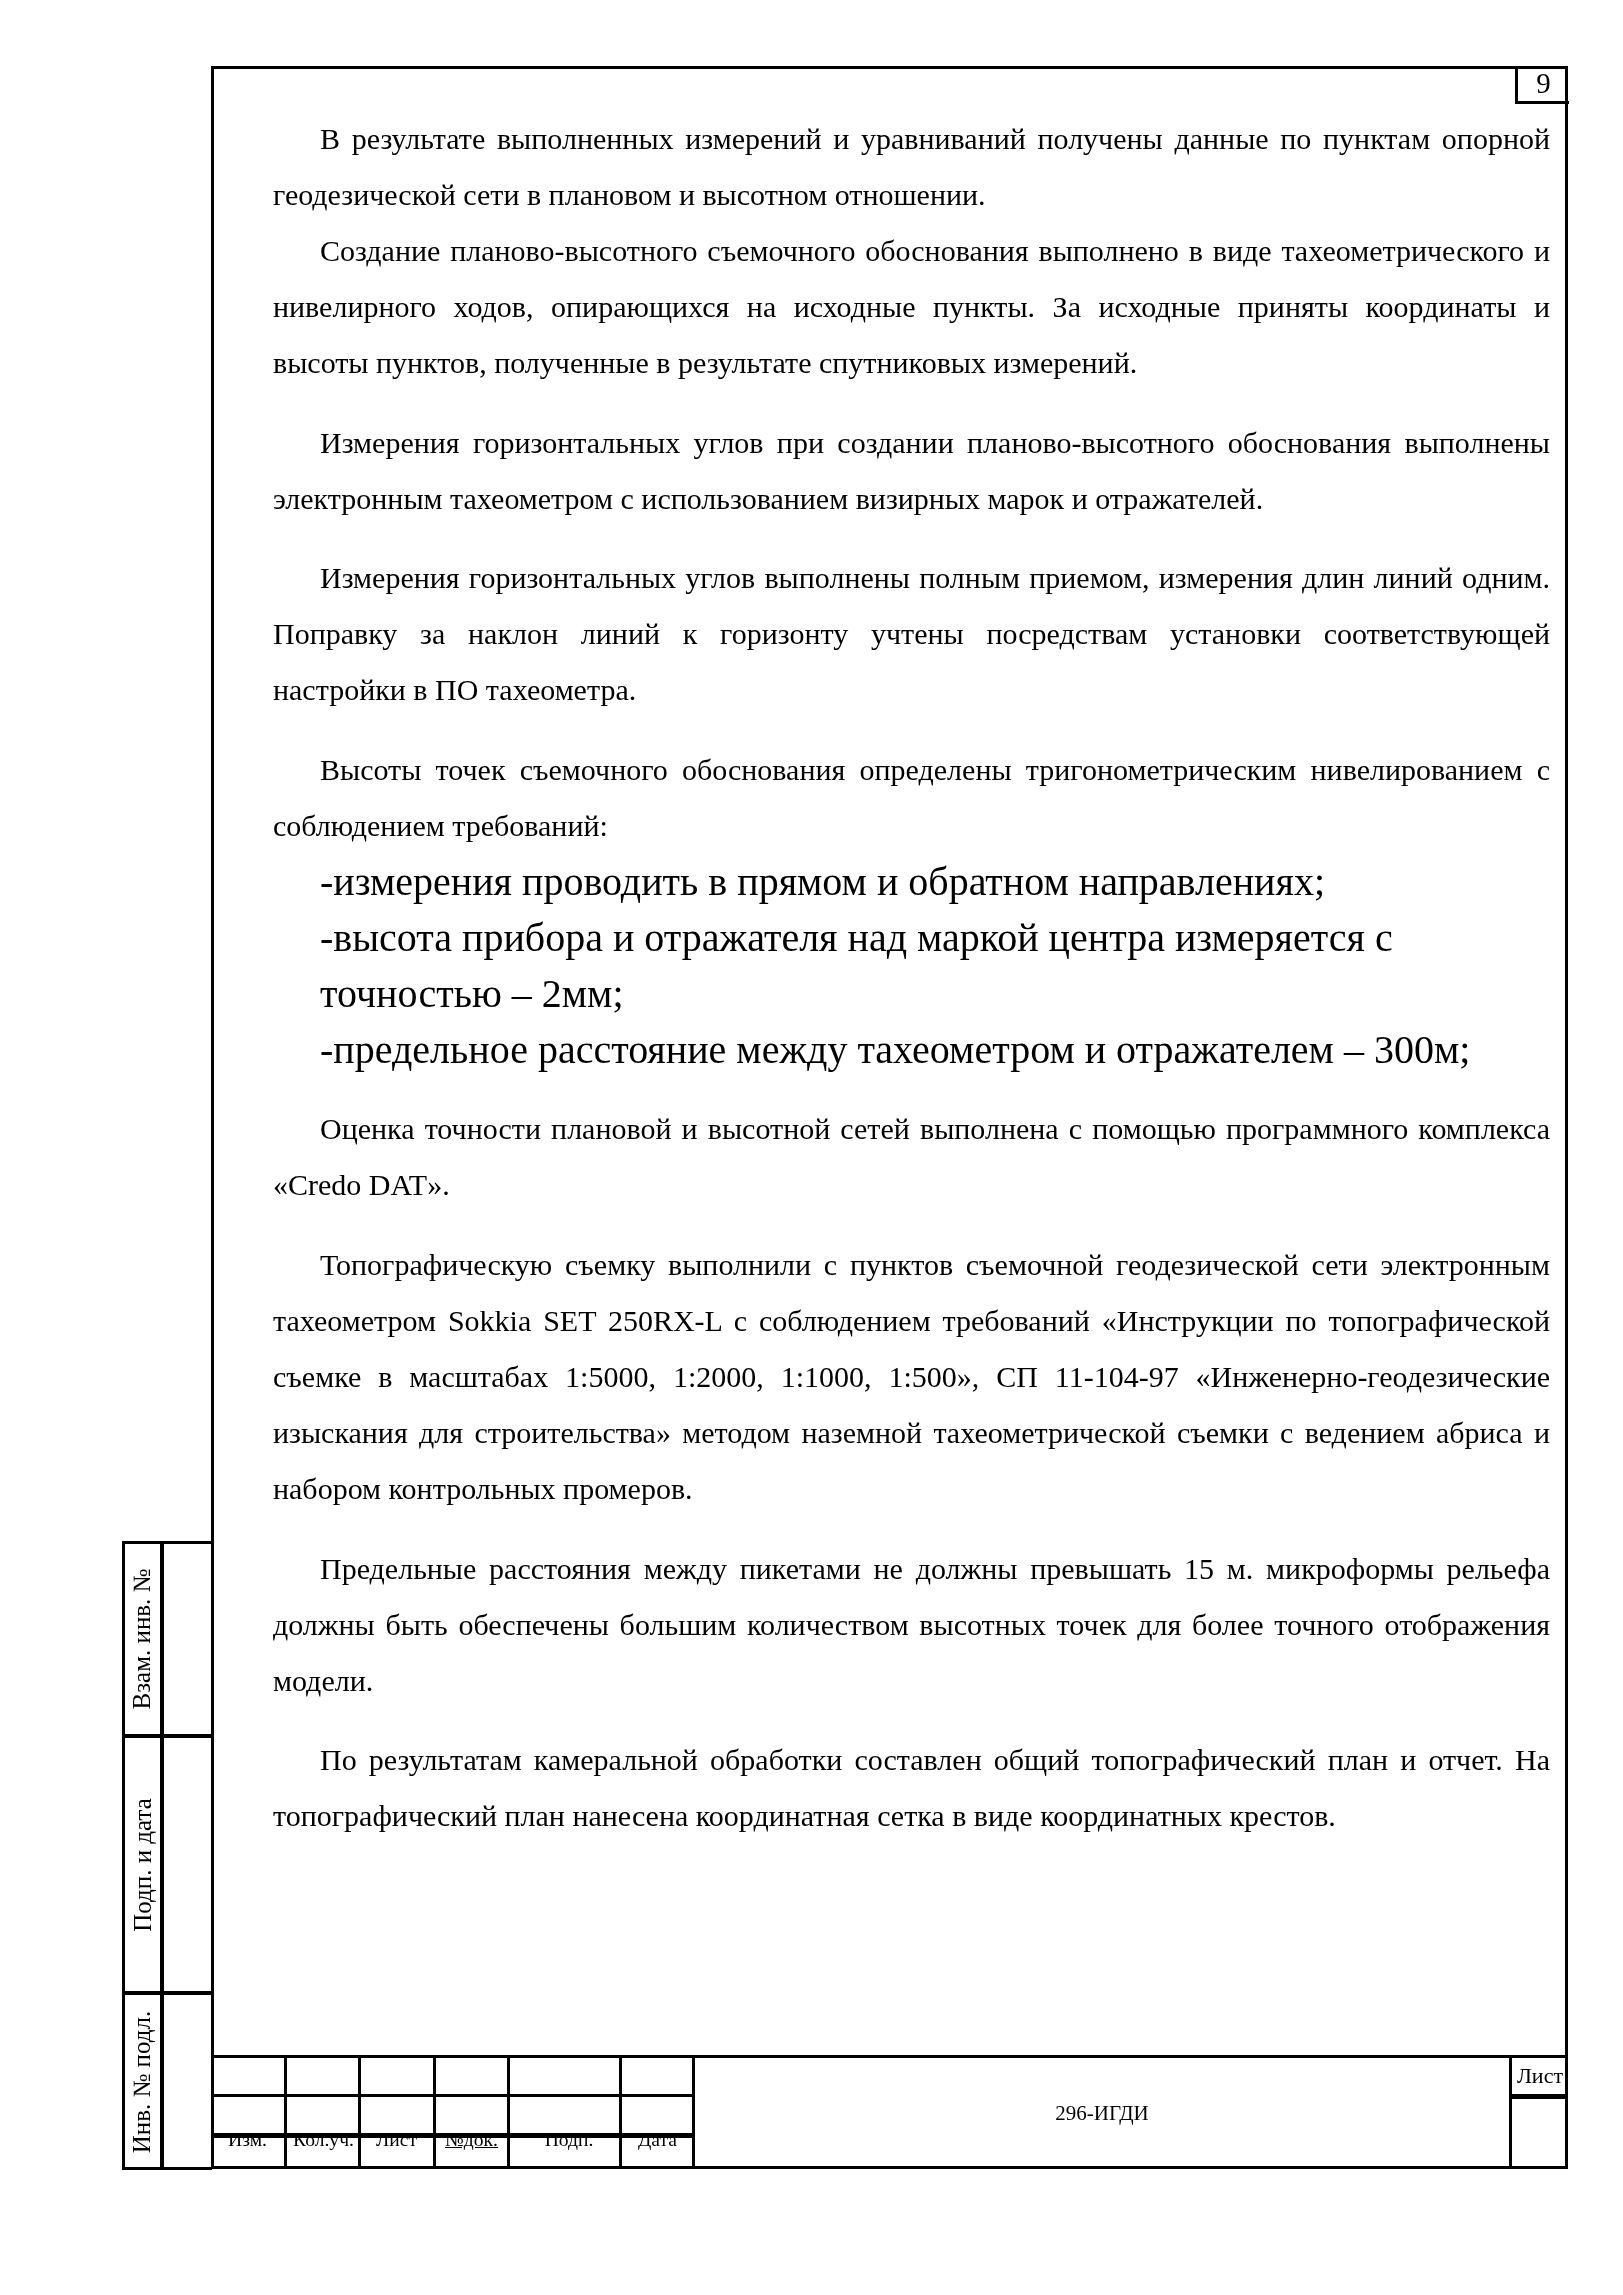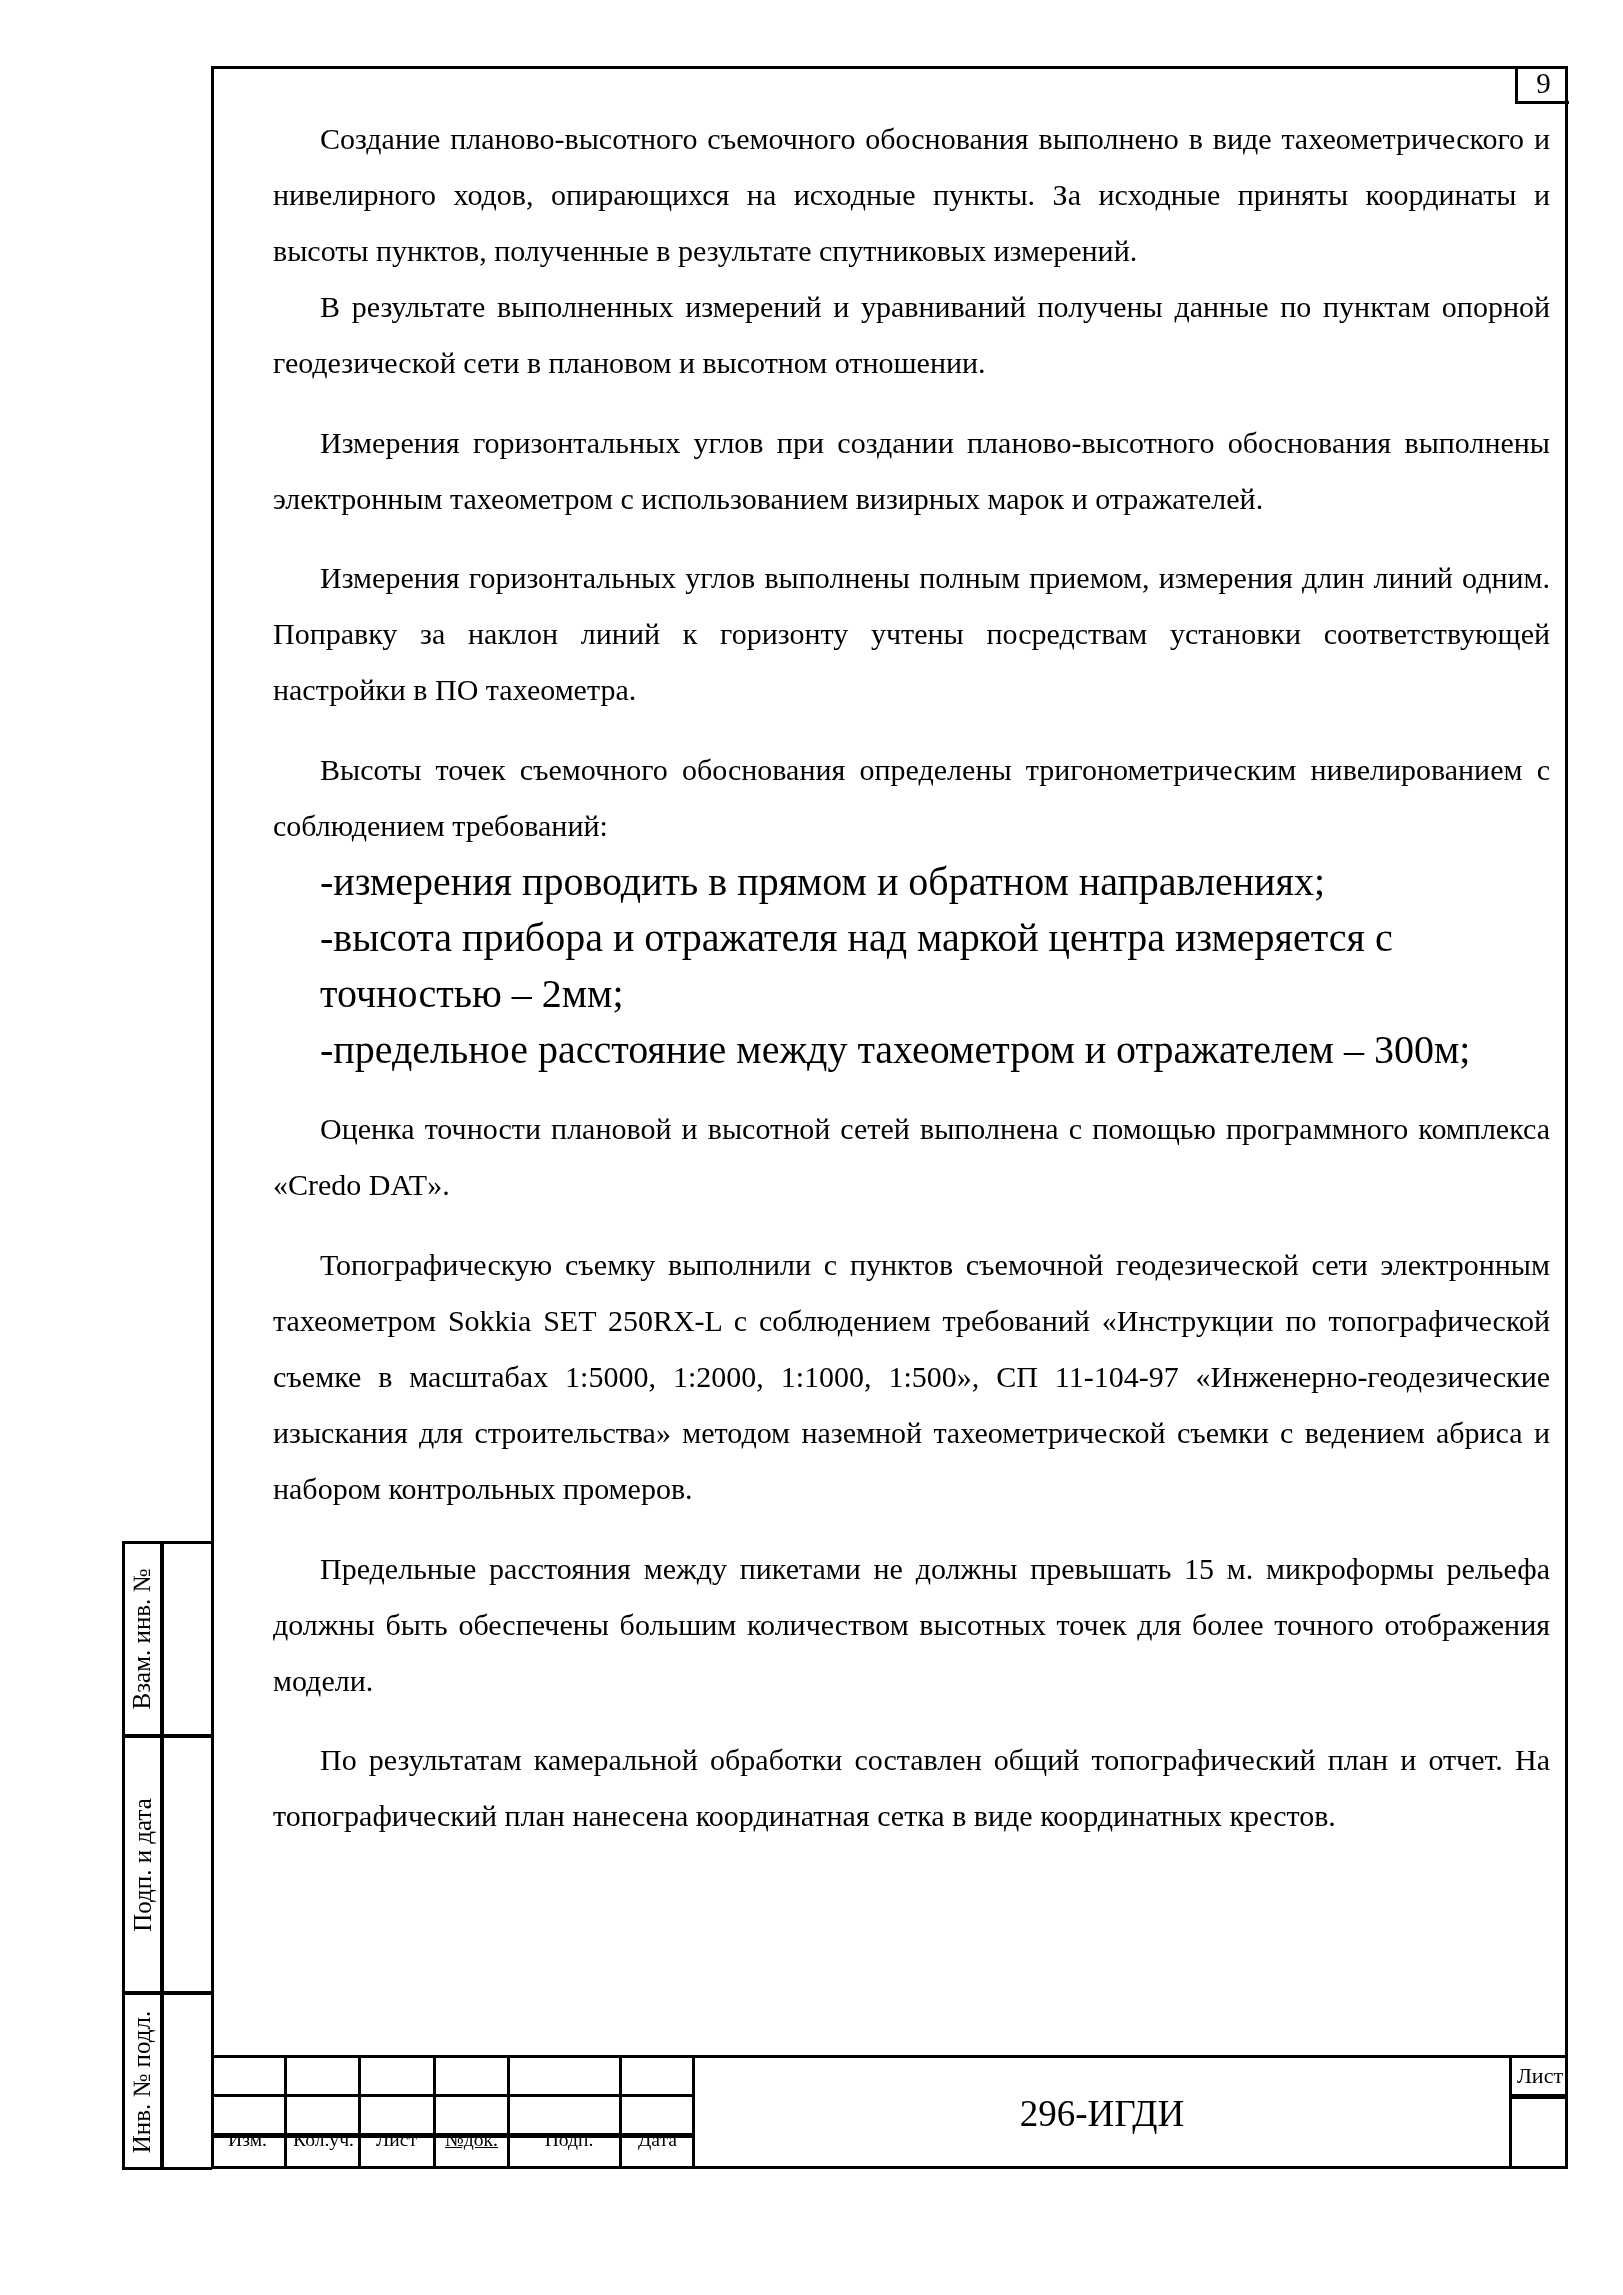--- a/index.html
+++ b/index.html
@@ -18,32 +18,32 @@
   .strip .cell { position: absolute; left: 0; width: 35px; display: flex; align-items: center; justify-content: center; }
   .strip .hline { position: absolute; left: 0; right: 0; height: 3.9px; background: #000; }
   .strip .cell span { transform: rotate(-90deg); white-space: nowrap; font-size: 25px; }
 
   
   .tb { position: absolute; left: 211px; top: 2055px; width: 1357px; height: 114px; border-top: 3.9px solid #000; box-sizing: border-box; }
   .tb .vl { position: absolute; top: 0; bottom: 0; width: 3.3px; background: #000; }
   .tb .hl { position: absolute; height: 2.6px; background: #000; }
   .tb .hl.thick { height: 4.6px; }
   .tb .lbl { position: absolute; bottom: 12px; height: 34px; display: flex; align-items: center; justify-content: center; font-size: 19.6px; }
-  .tb .code { position: absolute; left: 484px; right: 59px; top: 0; bottom: 0; display: flex; align-items: center; justify-content: center; font-size: 37px; }
+  .tb .code { position: absolute; left: 484px; right: 59px; top: 0; bottom: 0; display: flex; align-items: center; justify-content: center; font-size: 21px; }
   .tb .sheet-lbl { position: absolute; right: 0; width: 56px; top: 0; height: 36px; display: flex; align-items: center; justify-content: center; font-size: 22px; }
 </style>
 </head>
 <body>
 
 <div class="frame"></div>
 <div class="page-num-box">9</div>
 
 <div class="content">
+  <p class="para"><span class="indent"></span><span>В результате выполненных измерений и уравниваний получены данные по пунктам опорной геодезической сети в плановом и высотном отношении.</span></p>
   <p class="para"><span class="indent"></span><span>Создание планово-высотного съемочного обоснования выполнено в виде тахеометрического и нивелирного ходов, опирающихся на исходные пункты. За исходные приняты координаты и высоты пунктов, полученные в результате спутниковых измерений.</span></p>
-  <p class="para"><span class="indent"></span><span>В результате выполненных измерений и уравниваний получены данные по пунктам опорной геодезической сети в плановом и высотном отношении.</span></p>
   <p class="para gap"><span class="indent"></span><span>Измерения горизонтальных углов при создании планово-высотного обоснования выполнены электронным тахеометром с использованием визирных марок и отражателей.</span></p>
   <p class="para gap"><span class="indent"></span><span>Измерения горизонтальных углов выполнены полным приемом, измерения длин линий одним. Поправку за наклон линий к горизонту учтены посредствам установки соответствующей настройки в ПО тахеометра.</span></p>
   <p class="para gap"><span class="indent"></span><span>Высоты точек съемочного обоснования определены тригонометрическим нивелированием с соблюдением требований:</span></p>
   <p class="bullet">-измерения проводить в прямом и обратном направлениях;</p>
   <p class="bullet">-высота прибора и отражателя над маркой центра измеряется с точностью – 2мм;</p>
   <p class="bullet">-предельное расстояние между тахеометром и отражателем – 300м;</p>
   <p class="para gap"><span class="indent"></span><span>Оценка точности плановой и высотной сетей выполнена с помощью программного комплекса «Credo DAT».</span></p>
   <p class="para gap"><span class="indent"></span><span>Топографическую съемку выполнили с пунктов съемочной геодезической сети электронным тахеометром Sokkia SET 250RX-L с соблюдением требований «Инструкции по топографической съемке в масштабах 1:5000, 1:2000, 1:1000, 1:500», СП 11-104-97 «Инженерно-геодезические изыскания для строительства» методом наземной тахеометрической съемки с ведением абриса и набором контрольных промеров.</span></p>
   <p class="para gap"><span class="indent"></span><span>Предельные расстояния между пикетами не должны превышать 15 м. микроформы рельефа должны быть обеспечены большим количеством высотных точек для более точного отображения модели.</span></p>
   <p class="para gap"><span class="indent"></span><span>По результатам камеральной обработки составлен общий топографический план и отчет. На топографический план нанесена координатная сетка в виде координатных крестов.</span></p>

